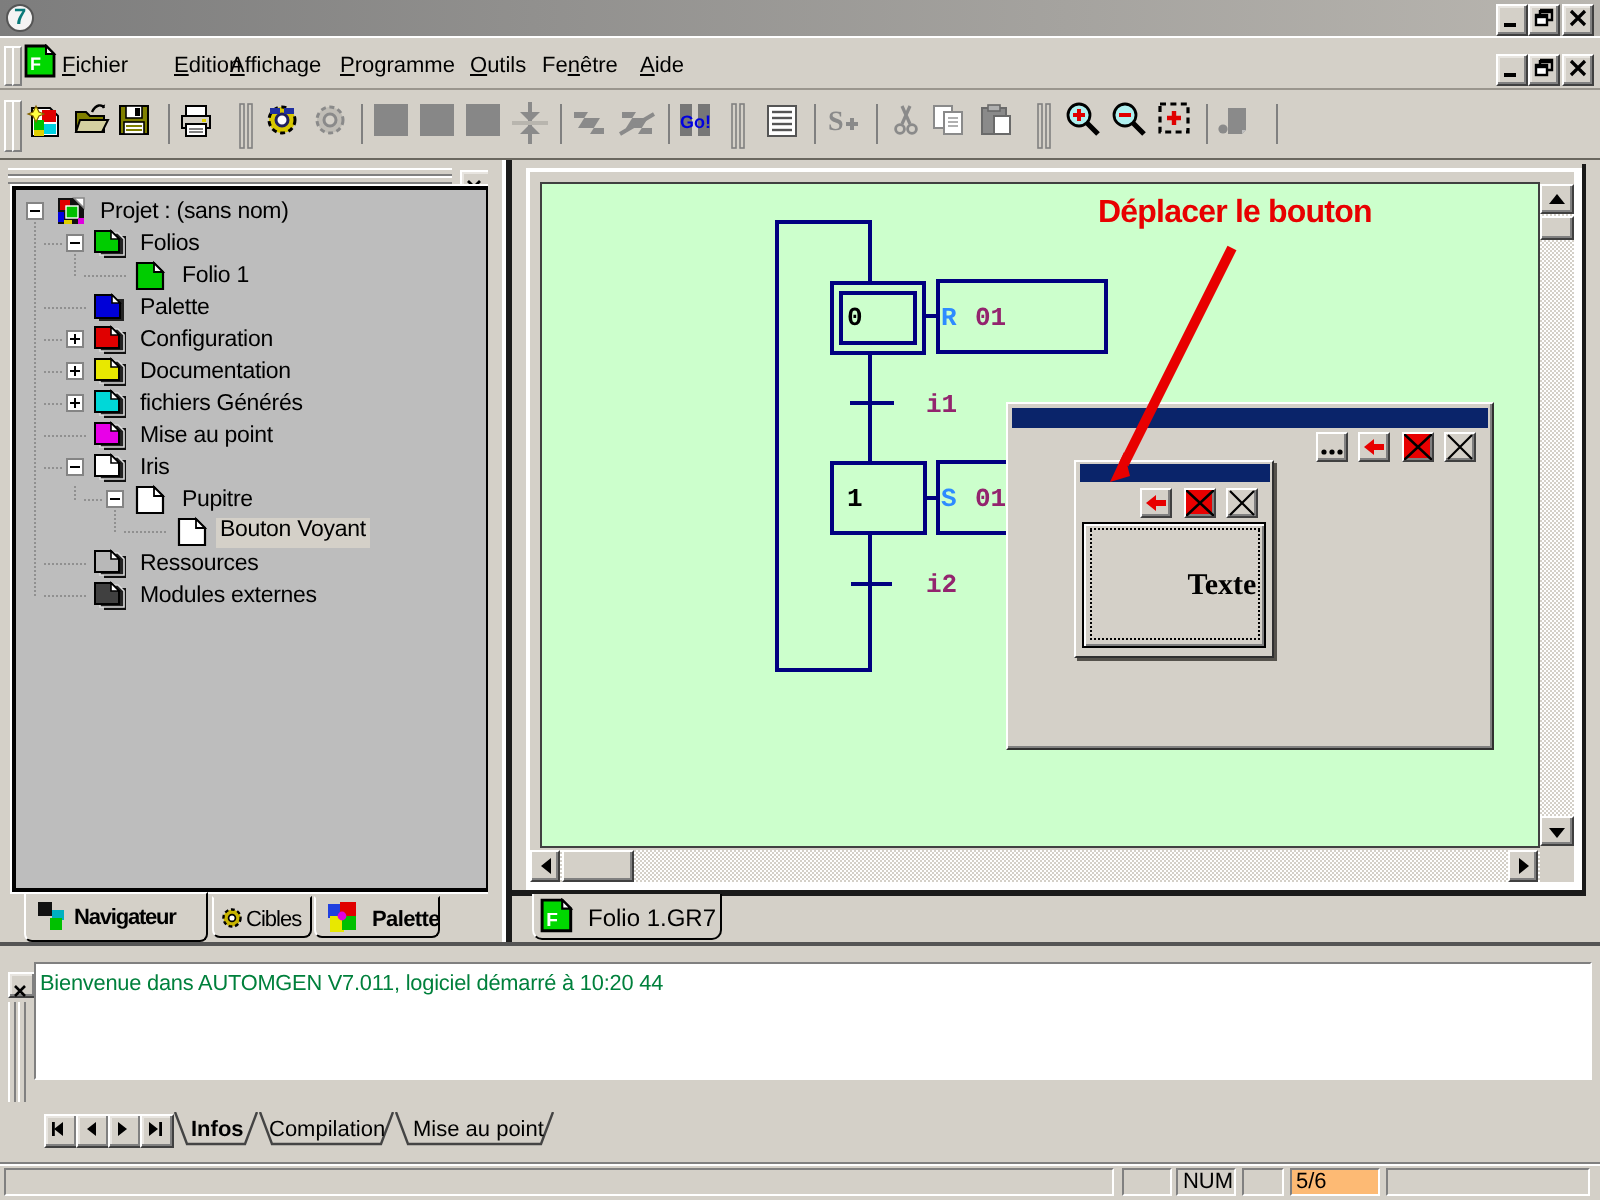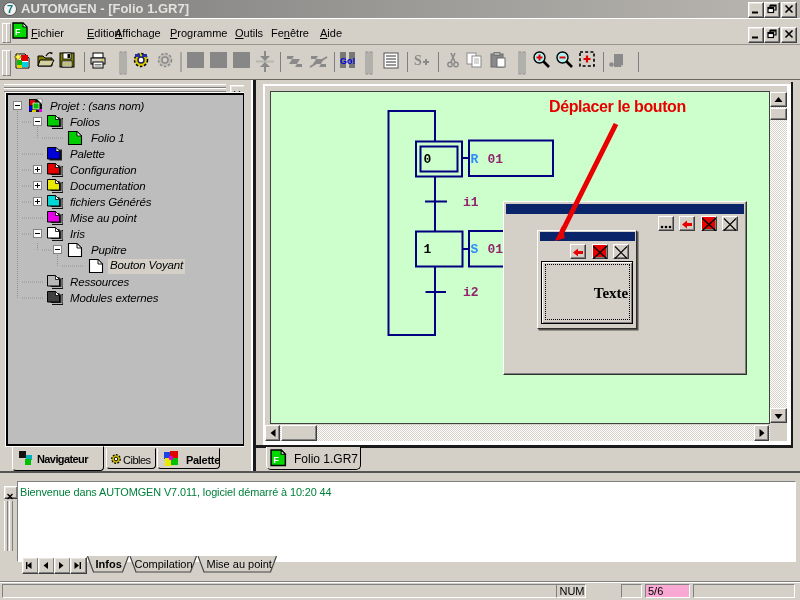--- a/index.html
+++ b/index.html
@@ -42,32 +42,31 @@
     background-size:2px 2px;}
   .sbbtn{background:#d4d0c8;border:1px solid;border-color:#fff #404040 #404040 #fff;
     box-shadow:inset -1px -1px 0 #808080;box-sizing:border-box;}
   
   #canvas{left:271px;top:92px;width:498px;height:331px;background:#ccffcc;}
   
   .winbtn{position:absolute;width:16px;height:15px;background:#d4d0c8;
     border:1px solid;border-color:#fff #404040 #404040 #fff;
     box-shadow:inset -1px -1px 0 #808080;box-sizing:border-box;}
   
-  #msgbox{left:17px;top:481px;width:779px;height:81px;background:#fff;
+  #msgbox{left:17px;top:481px;width:779px;height:59px;background:#fff;
     border:1px solid;border-color:#808080 #fff #fff #808080;box-sizing:border-box;}
   .statbox{position:absolute;top:584px;height:14px;background:#d4d0c8;
     border:1px solid;border-color:#808080 #fff #fff #808080;box-sizing:border-box;
     font-size:11px;line-height:12px;padding-left:2px;}
 </style>
 </head>
 <body>
 
 <div id="titlebar" class="abs">
   <div id="title-ico" class="abs">7</div>
-  <div id="title-txt" class="abs">AUTOMGEN&nbsp;-&nbsp;[Folio 1.GR7]</div>
   <div class="abs btn3d capbtn" style="left:748px;top:2px;"><svg width="12" height="12" viewBox="0 0 12 12">
         <rect x="2" y="8.5" width="6" height="2" fill="#000"></rect>
       </svg></div>
   <div class="abs btn3d capbtn" style="left:764px;top:2px;"><svg width="12" height="12" viewBox="0 0 12 12">
         <path d="M4 2 L10 2 L10 7 L8 7 M4 2 L4 4" fill="none" stroke="#000" stroke-width="1.2"></path>
         <rect x="2" y="4.5" width="5.5" height="5" fill="#fff" stroke="#000" stroke-width="1.2"></rect>
         <rect x="2" y="4.5" width="5.5" height="1.6" fill="#000"></rect>
         <rect x="4" y="2" width="6" height="1.6" fill="#000"></rect>
       </svg></div>
   <div class="abs btn3d capbtn" style="left:781px;top:2px;"><svg width="12" height="12" viewBox="0 0 12 12">
@@ -263,21 +262,21 @@
 </div>
 
 <div id="leftpanel" class="abs" style="left:0;top:80px;width:256px;height:392px;background:#d4d0c8;">
   <div class="abs" style="left:4px;top:4px;width:222px;height:2px;border-top:1px solid #fff;border-bottom:1px solid #808080;"></div>
   <div class="abs" style="left:4px;top:8px;width:222px;height:2px;border-top:1px solid #fff;border-bottom:1px solid #808080;"></div>
   <div class="abs btn3d" style="left:230px;top:5px;width:14px;height:13px;"><svg width="12" height="11">
         <path d="M3 2.5 L9 8.5 M9 2.5 L3 8.5" stroke="#000" stroke-width="1.4"></path>
       </svg></div>
 </div>
 <div id="treebox" class="abs"></div>
-<div id="treecontent" class="abs" style="left:0;top:0;width:250px;height:450px;font-style:italic;">
+<div id="treecontent" class="abs" style="left:0;top:0;width:250px;height:450px;">
   <svg class="abs" style="left:0;top:0;" width="250" height="450" viewBox="0 0 250 450">
     <defs>
       <g id="pgs">
         <path d="M3 3.5 L9.5 3.5 L12.5 6.5 L12.5 13 L3 13 Z" fill="#111"></path>
         <path d="M1.8 2 L8.3 2 L11.3 5 L11.3 11.5 L1.8 11.5 Z" fill="#333" stroke="#eee" stroke-width="0.7"></path>
         <path d="M0.5 0.5 L7 0.5 L10 3.5 L10 10 L0.5 10 Z" stroke="#000" stroke-width="0.9" fill="#fff"></path>
         <path d="M7 0.5 L7 3.5 L10 3.5 Z" fill="#fff" stroke="#000" stroke-width="0.7"></path>
       </g>
       <g id="pg1">
         <path d="M0.5 0.5 L8 0.5 L11.5 4 L11.5 12.5 L0.5 12.5 Z" stroke="#000" stroke-width="1" fill="#fff"></path>
@@ -581,16 +580,16 @@
     <path d="M112 0 L118 16 L184.5 16 L190.5 0" fill="#d4d0c8" stroke="#444" stroke-width="1.2"></path>
     <text x="9.5" y="12" font-size="11" font-weight="bold" font-family="Liberation Sans">Infos</text>
     <text x="48.5" y="12" font-size="11" font-family="Liberation Sans">Compilation</text>
     <text x="120.5" y="12" font-size="11" font-family="Liberation Sans">Mise au point</text>
   </svg>
 </div>
 
 <div class="abs" style="left:0;top:581px;width:800px;height:2px;border-top:1px solid #808080;border-bottom:1px solid #fff;box-sizing:border-box;"></div>
 <div class="statbox" style="left:2px;width:555px;"></div>
 <div class="statbox" style="left:561px;width:25px;"></div>
-<div class="statbox" style="left:556px;width:30px;text-align:center;">NUM</div>
+<div class="statbox" style="left:588px;width:30px;text-align:center;">NUM</div>
 <div class="statbox" style="left:621px;width:21px;"></div>
-<div class="statbox" style="left:645px;width:45px;background:#f9a8d4;">5/6</div>
+<div class="statbox" style="left:645px;width:45px;background:#fdba74;">5/6</div>
 <div class="statbox" style="left:693px;width:102px;"></div>
 
 </body></html>

